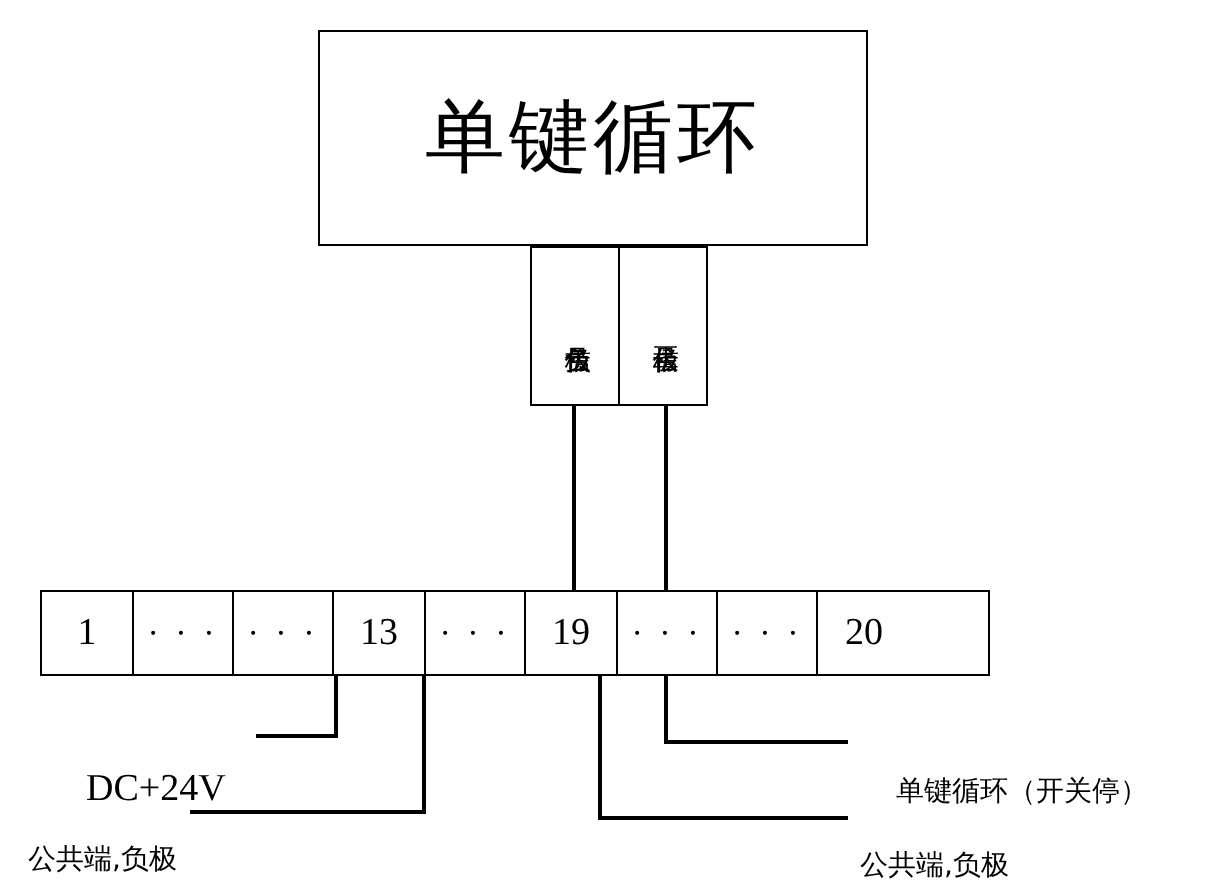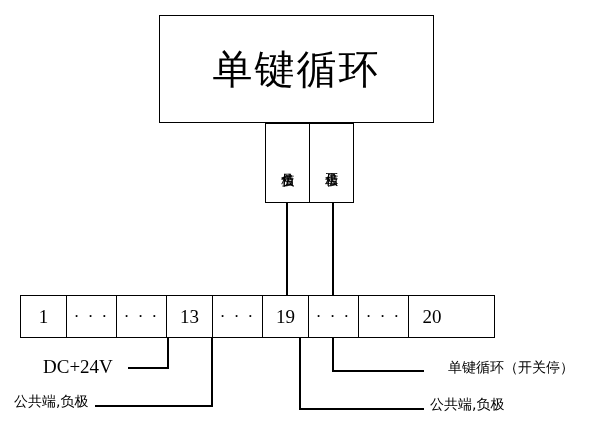--- a/index.html
+++ b/index.html
@@ -105,20 +105,21 @@
     line-height: 1;
   }
 
   
   .annot {
     position: absolute;
     color: #000;
     white-space: nowrap;
     font-family: "DejaVu Sans", "Liberation Sans", sans-serif;
     font-size: 14px;
+    margin-top: 28px;
   }
   .annot.latin {
     font-family: "Liberation Serif", "DejaVu Serif", serif;
     font-size: 19px;
   }
   #label-dc24v        { left: 43px;  top: 356px; }
   #label-common-left  { left: 14px;  top: 393px; }
   #label-cycle-right  { left: 448px; top: 359px; }
   #label-common-right { left: 430px; top: 396px; }
 </style>

